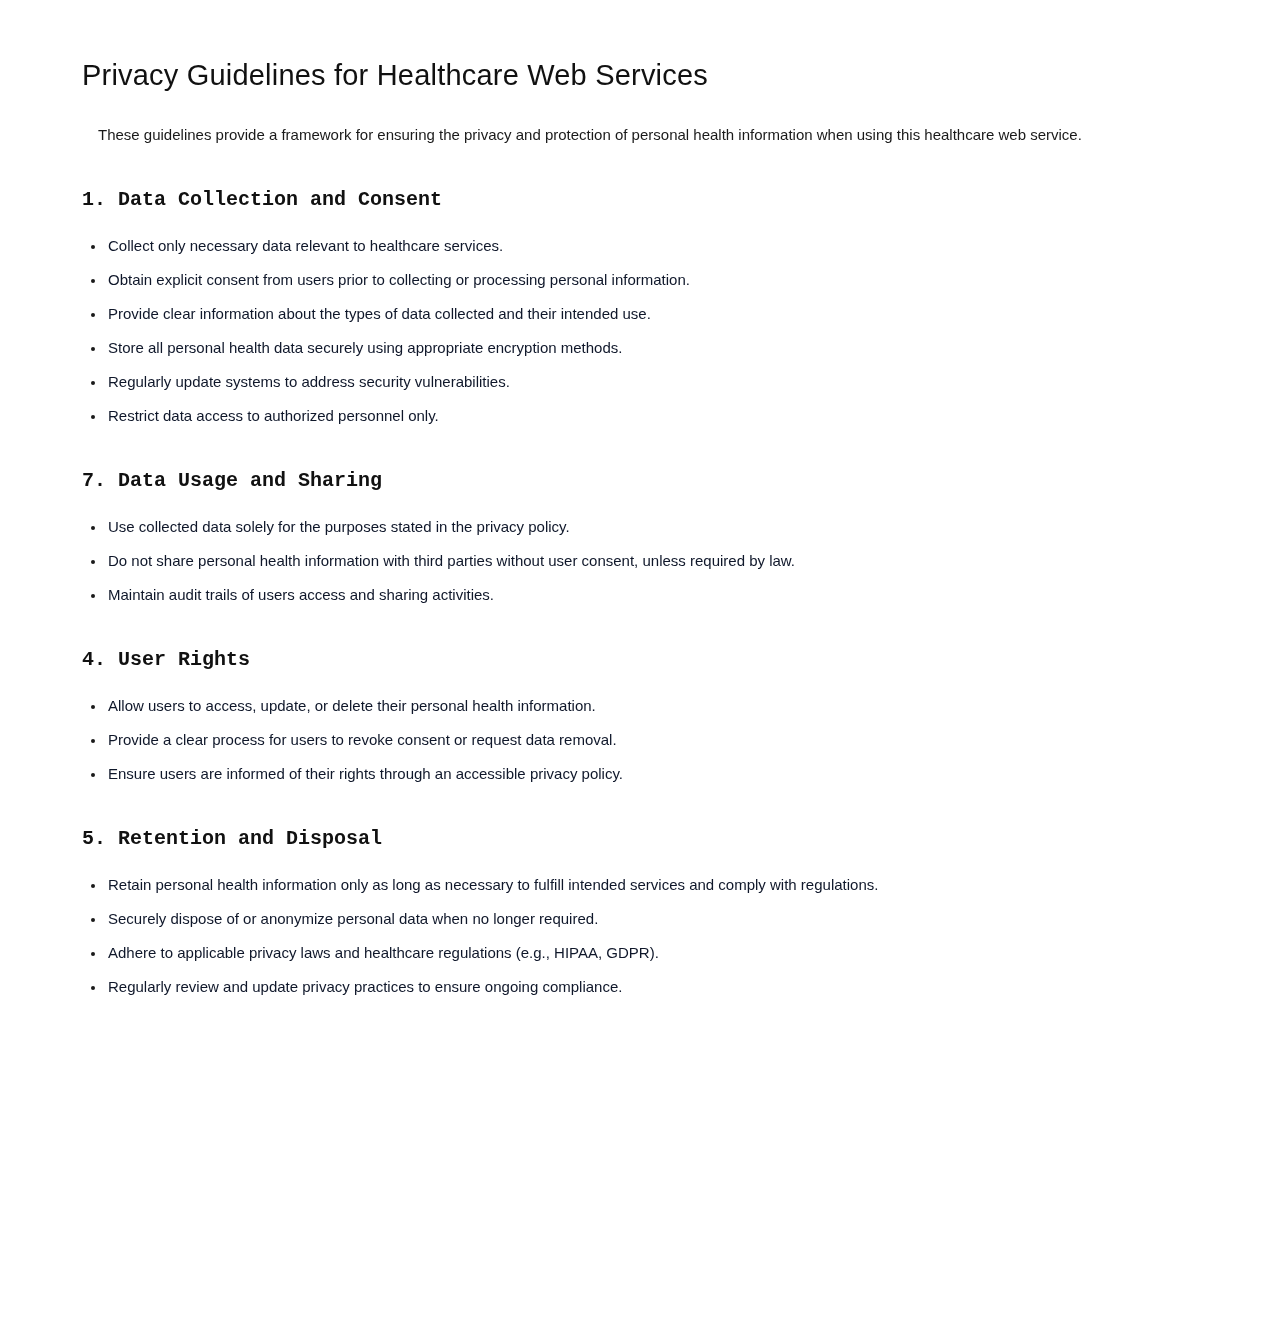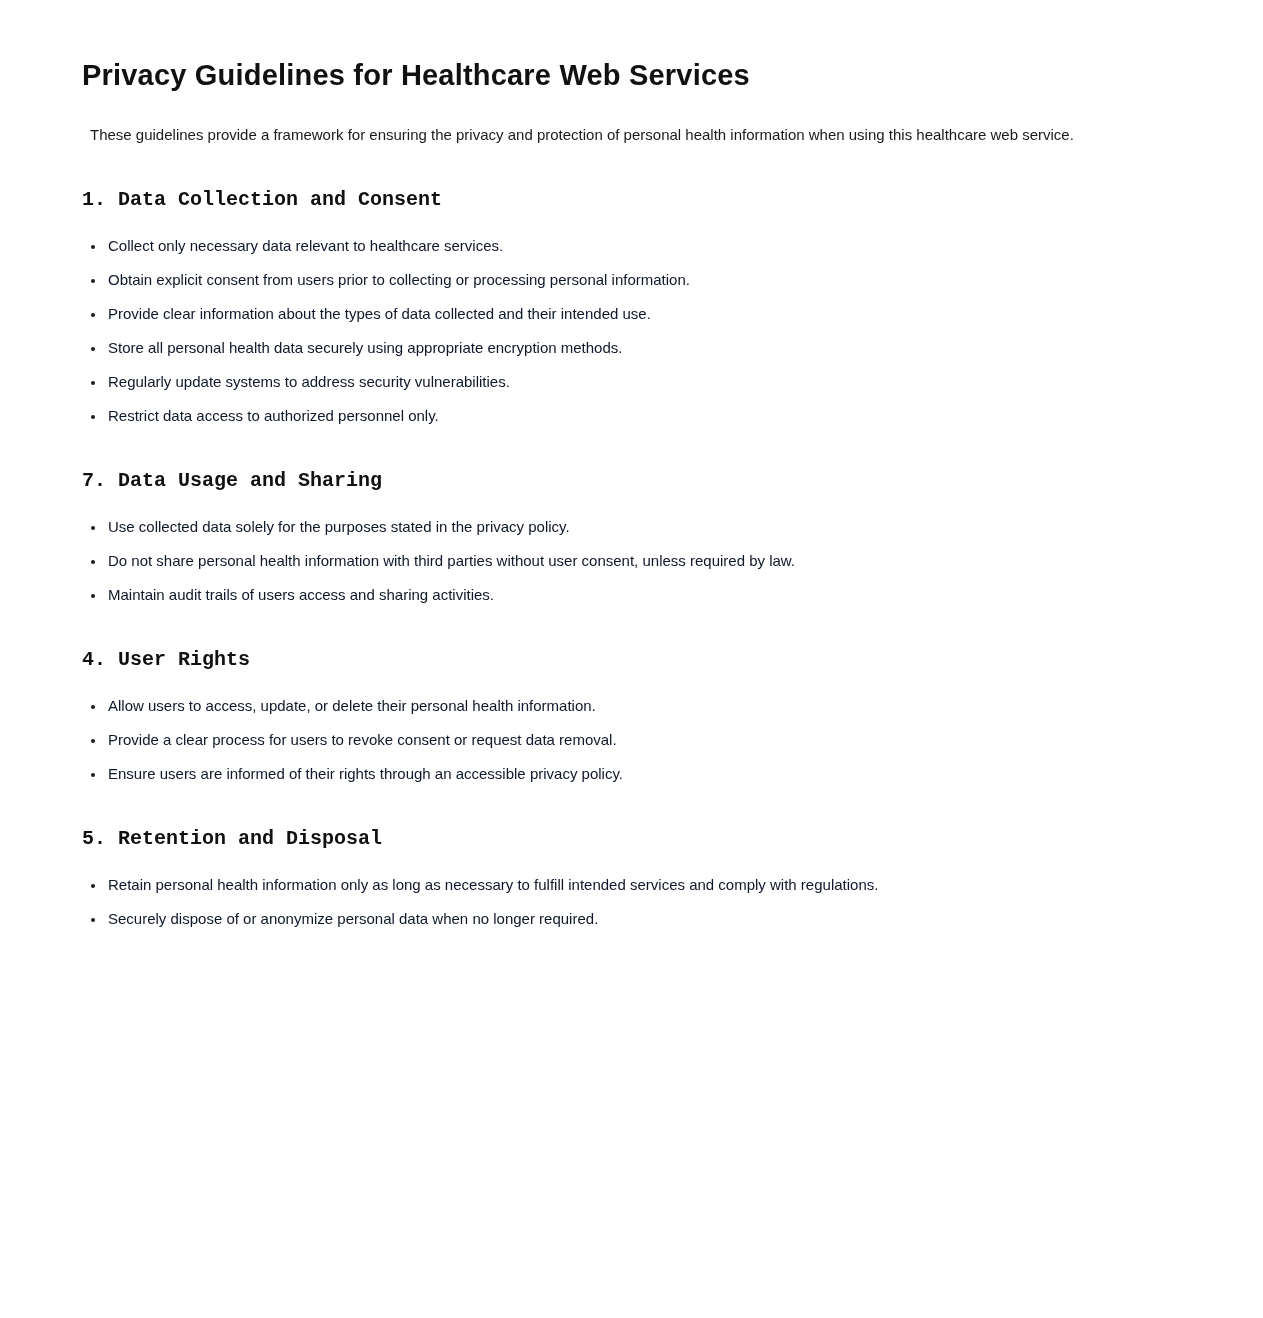--- a/index.html
+++ b/index.html
@@ -15,29 +15,29 @@
   .page {
     width: 1263px;
     min-height: 1318px;
     box-sizing: border-box;
     padding: 56px 82px 60px 82px;
     background: #ffffff;
   }
   h1.doc-title {
     font-size: 29px;
     line-height: 38px;
-    font-weight: 700;
+    font-weight: 400;
     margin: 0 0 30px 0;
     letter-spacing: 0.2px;
     color: #111111;
   }
   p.doc-paragraph {
     font-size: 15px;
     line-height: 21px;
-    margin: 0 0 24px 8px;
+    margin: 0 0 24px 16px;
     color: #1a1a1a;
   }
   section.doc-section h2 {
     font-size: 20px;
     line-height: 26px;
     font-weight: 600;
     margin: 42px 0 22px 0;
     color: #111111;
     font-family: Liberation Mono, monospace;
   }
@@ -104,16 +104,20 @@
 
   <section class="doc-section">
     <h2>5. Retention and Disposal</h2>
     <ul>
       <li>Retain personal health information only as long as necessary to fulfill intended services and comply with regulations.</li>
       <li>Securely dispose of or anonymize personal data when no longer required.</li>
     </ul>
   </section>
 
   <section class="doc-section">
+    <ul>
+      <li>Adhere to applicable privacy laws and healthcare regulations (e.g., HIPAA, GDPR).</li>
+      <li>Regularly review and update privacy practices to ensure ongoing compliance.</li>
+    </ul>
   </section>
 
 
 </div>
 
 </body></html>

